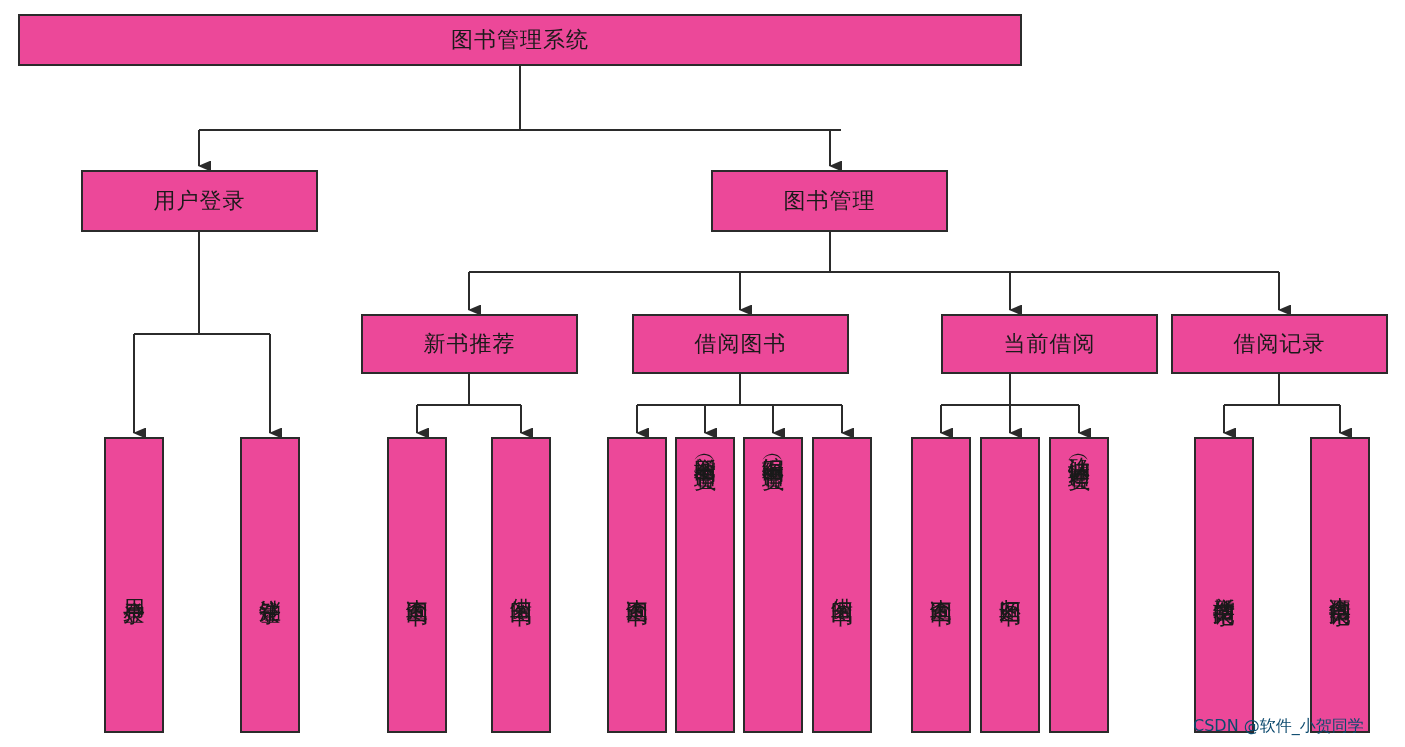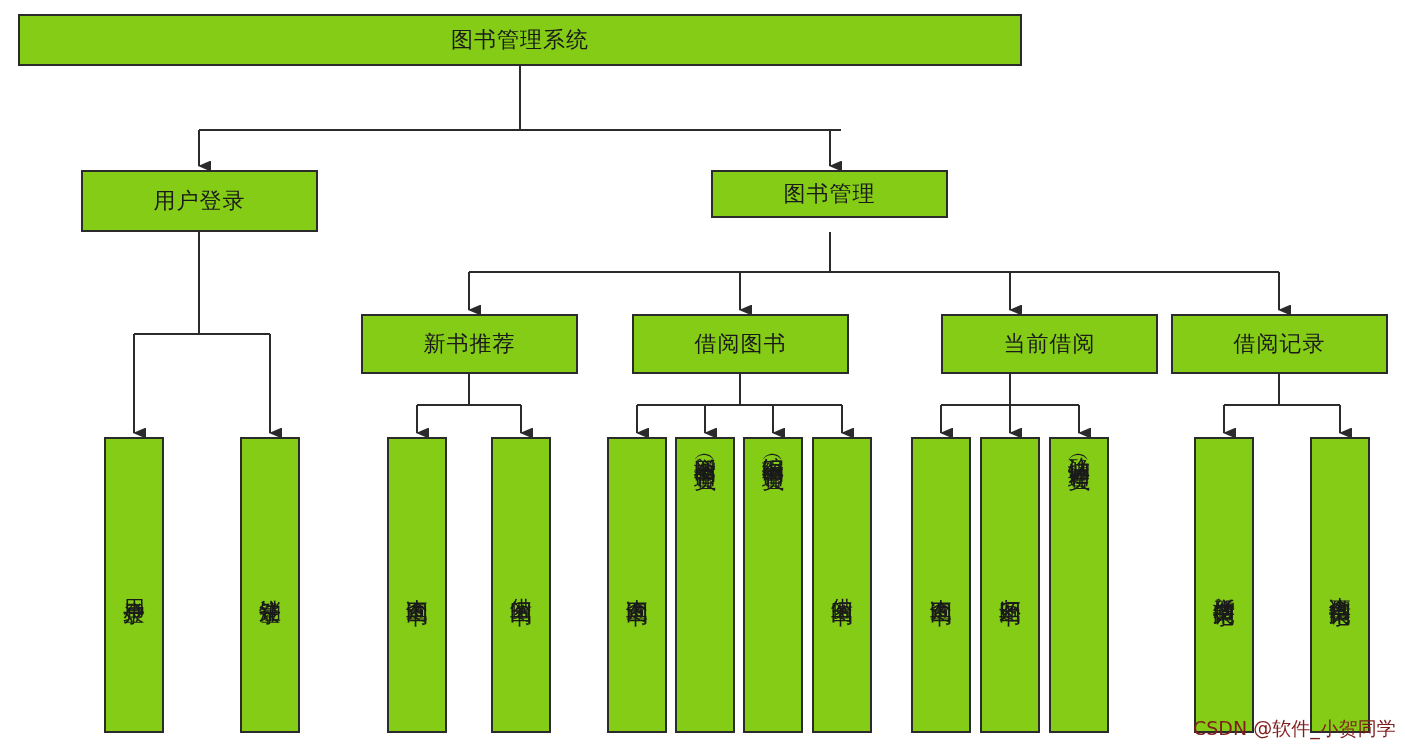--- a/index.html
+++ b/index.html
@@ -20,21 +20,21 @@
     left: 0;
     top: 0;
     width: 1405px;
     height: 747px;
     pointer-events: none;
   }
   .node {
     position: absolute;
     box-sizing: border-box;
     border: 2px solid #2b2b2b;
-    background: #84cc16;
+    background: #ec4899;
     display: flex;
     align-items: center;
     justify-content: center;
     color: #1a1a1a;
   }
   .node .lbl {
     display: block;
     text-align: center;
     line-height: 1.15;
     white-space: nowrap;
@@ -62,22 +62,22 @@
     white-space: nowrap;
   }
   .node.v.mid {
     align-items: center;
   }
   .node.v.top {
     align-items: flex-start;
   }
   .watermark {
     position: absolute;
-    color: #7f1d1d;
-    font-size: 19px;
+    color: #0c4a6e;
+    font-size: 16px;
     white-space: nowrap;
     user-select: none;
   }
 </style>
 </head>
 <body>
 
 <div id="canvas">
 
   <svg class="wires" viewBox="0 0 1405 747" xmlns="http://www.w3.org/2000/svg">
@@ -130,21 +130,21 @@
     </g>
   </svg>
 
   <div class="node h root" style="left:18px; top:14px; width:1004px; height:52px;">
     <span class="lbl">图书管理系统</span>
   </div>
 
   <div class="node h" style="left:81px; top:170px; width:237px; height:62px;">
     <span class="lbl">用户登录</span>
   </div>
-  <div class="node h" style="left:711px; top:170px; width:237px; height:48px;">
+  <div class="node h" style="left:711px; top:170px; width:237px; height:62px;">
     <span class="lbl">图书管理</span>
   </div>
 
   <div class="node h" style="left:361px; top:314px; width:217px; height:60px;justify-content:center;">
     <span class="lbl">新书推荐</span>
   </div>
   <div class="node h" style="left:632px; top:314px; width:217px; height:60px;">
     <span class="lbl">借阅图书</span>
   </div>
   <div class="node h" style="left:902px; top:314px; width:217px; height:60px;margin-left:39px;">

